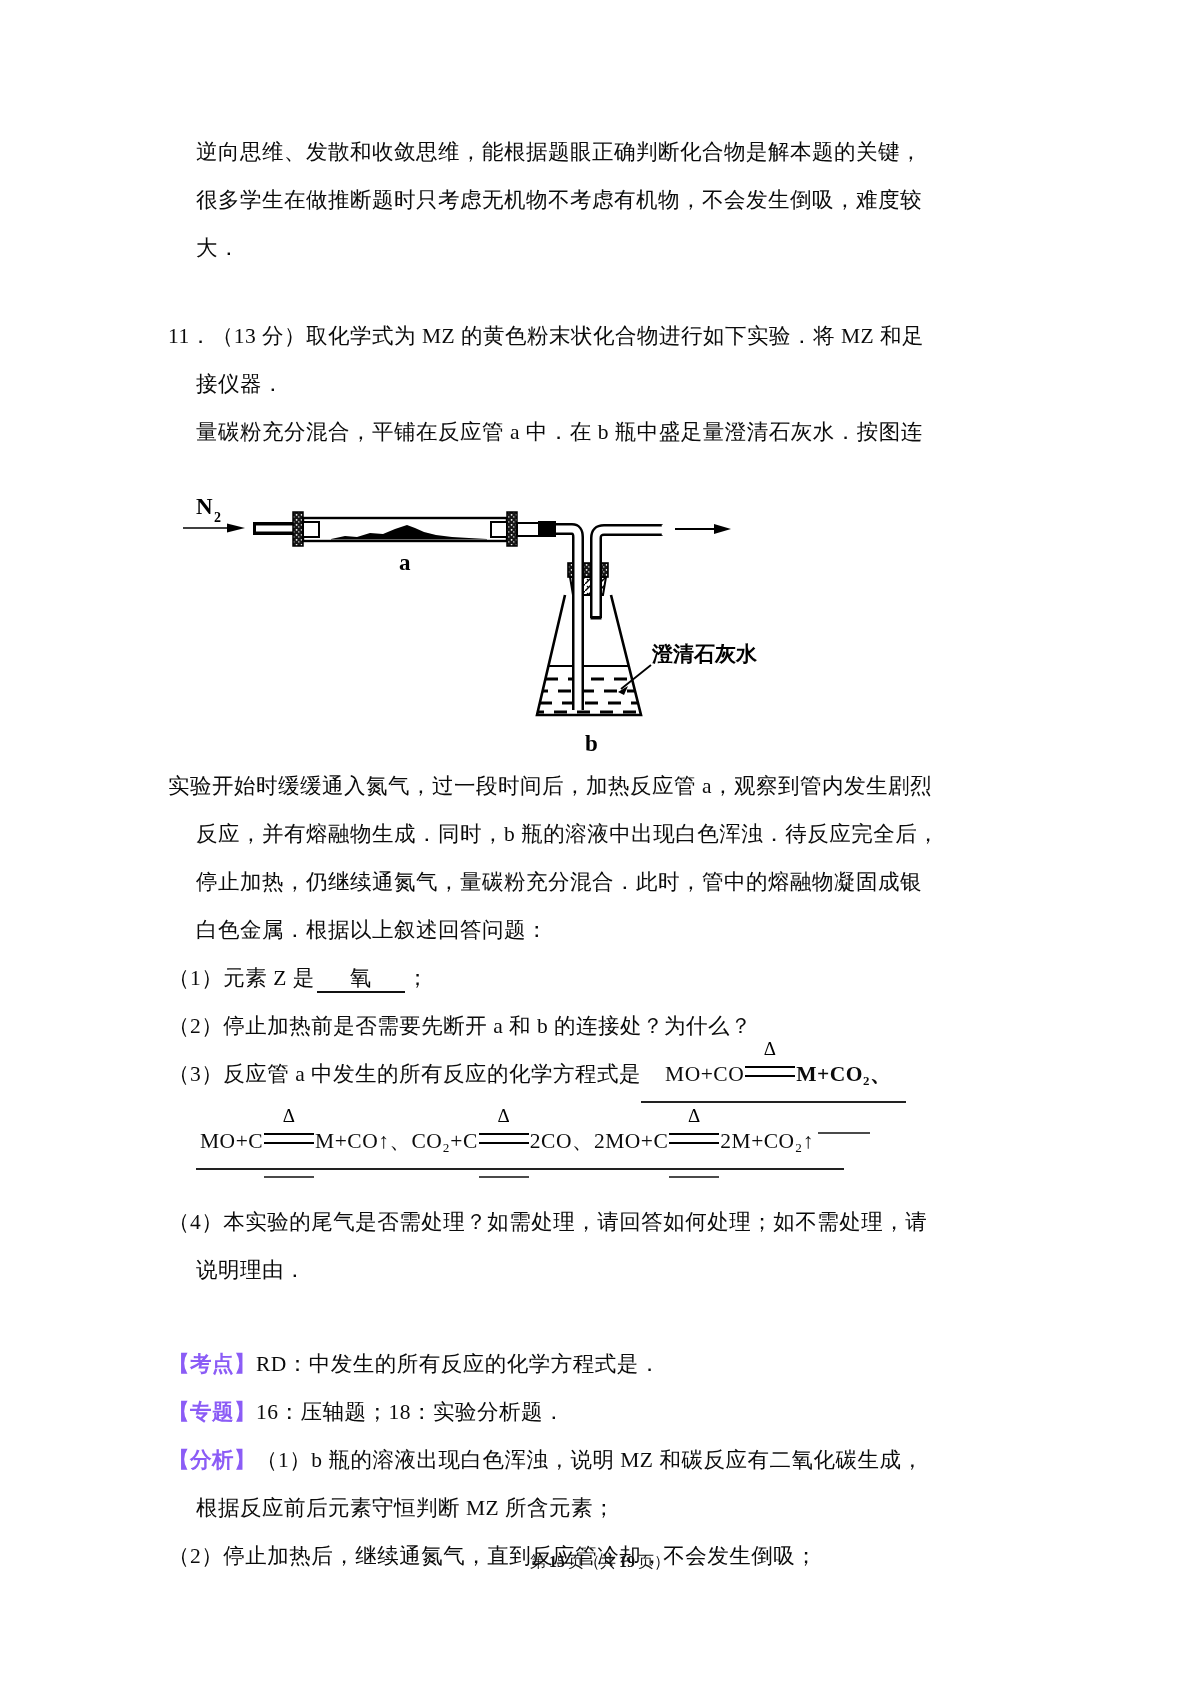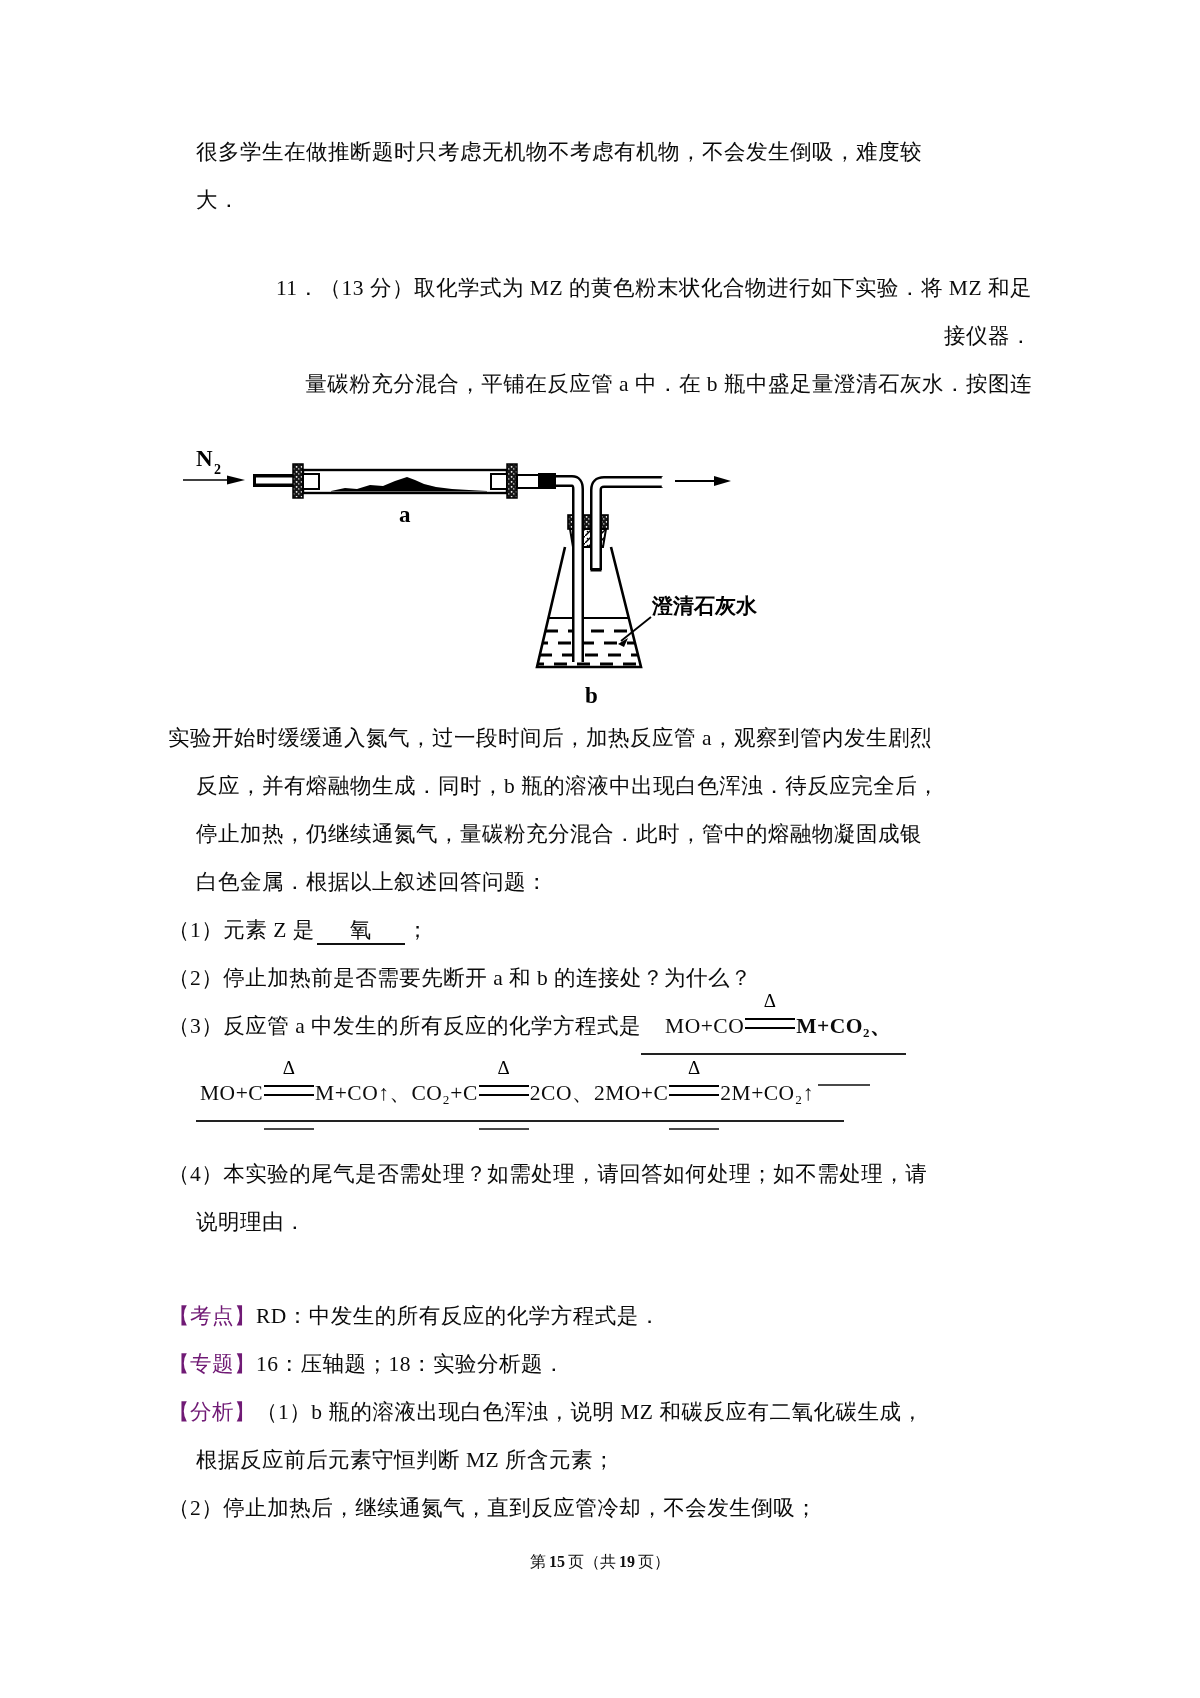--- a/index.html
+++ b/index.html
@@ -5,21 +5,21 @@
   html,body { margin:0; padding:0; }
   body {
     width:1200px; height:1698px; background:#ffffff; position:relative;
     font-family:"Liberation Serif","DejaVu Serif",serif;
     color:#0b0b0b; overflow:hidden;
   }
   .content { padding:128px 168px 0 168px; }
   .tline { font-size:21.5px; line-height:48px; white-space:nowrap; letter-spacing:0.5px; }
   .indent { padding-left:28px; }
   .blk-intro { margin-top:0; }
-  .blk-q11 { margin-top:40px;text-align:right; }
+  .blk-q11 { margin-top:40px; }
   .blk-diagram { margin-top:2px; height:300px; position:relative; }
   .blk-exp { margin-top:4px; }
   .blk-items .tline { position:relative; }
   .blank {
     display:inline-block; min-width:88px; text-align:center;
     border-bottom:2px solid #111; line-height:26px; margin:0 2px;
   }
   
   .eq {
     display:inline-block; position:relative;
@@ -39,34 +39,35 @@
   .seg { display:inline-block; }
   .seg.dash-end { position:relative;font-weight:bold; }
   .seg.dash-end::after {
     content:""; position:absolute; left:50%; transform:translateX(-50%);
     bottom:-36px; width:52px; border-bottom:2.5px solid #4a4a4a;
   }
   .eqline { line-height:48px; }
   .eqline2 { margin-top:14px; margin-bottom:28px; }
   .blk-q3 { margin-top:0; }
   .blk-sections { margin-top:46px; }
-  .sec-label { color:#701a75; }
+  .sec-label { color:#8b5cf6;font-weight:bold; }
   .footer {
     position:absolute; left:0; top:1552px; width:100%;
     text-align:center; font-size:16px; color:#111;
   }
   .footer b { margin:0 3px; }
   svg text { font-family:"Liberation Serif","DejaVu Serif",serif; }
 </style>
 </head>
 <body>
 
 <div class="content">
 
   <div class="blk-intro">
+    <div class="tline indent">逆向思维、发散和收敛思维，能根据题眼正确判断化合物是解本题的关键，</div>
     <div class="tline indent">很多学生在做推断题时只考虑无机物不考虑有机物，不会发生倒吸，难度较</div>
     <div class="tline indent">大．</div>
   </div>
 
   <div class="blk-q11">
     <div class="tline">11．（13 分）取化学式为 MZ 的黄色粉末状化合物进行如下实验．将 MZ 和足</div>
     <div class="tline indent">接仪器．</div>
     <div class="tline indent">量碳粉充分混合，平铺在反应管 a 中．在 b 瓶中盛足量澄清石灰水．按图连</div>
   </div>
 

